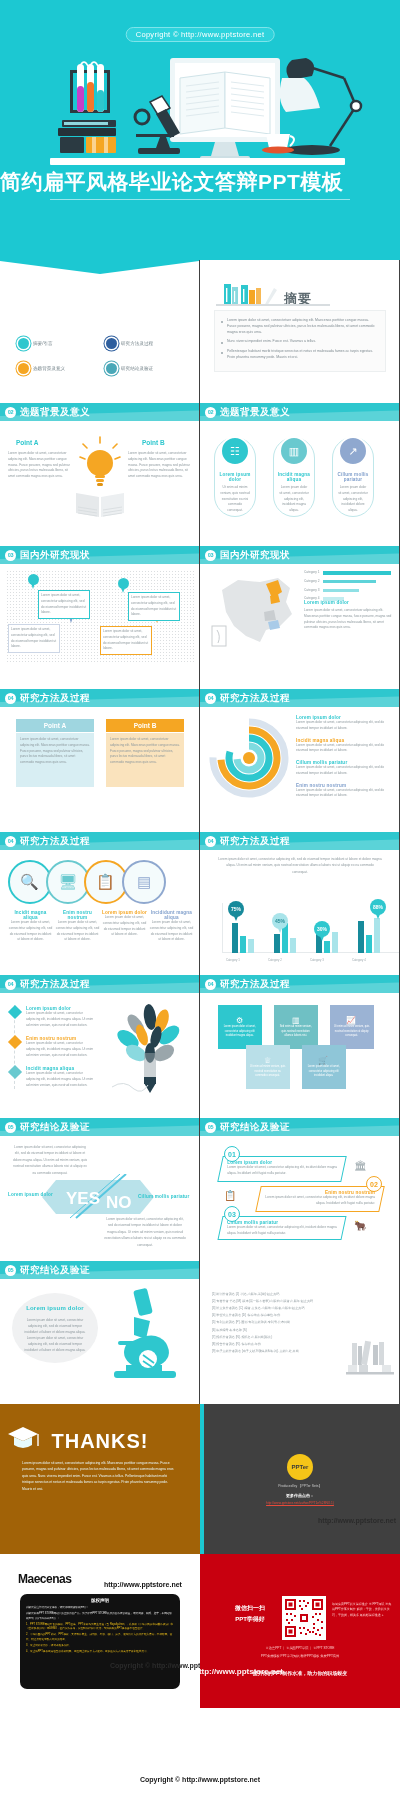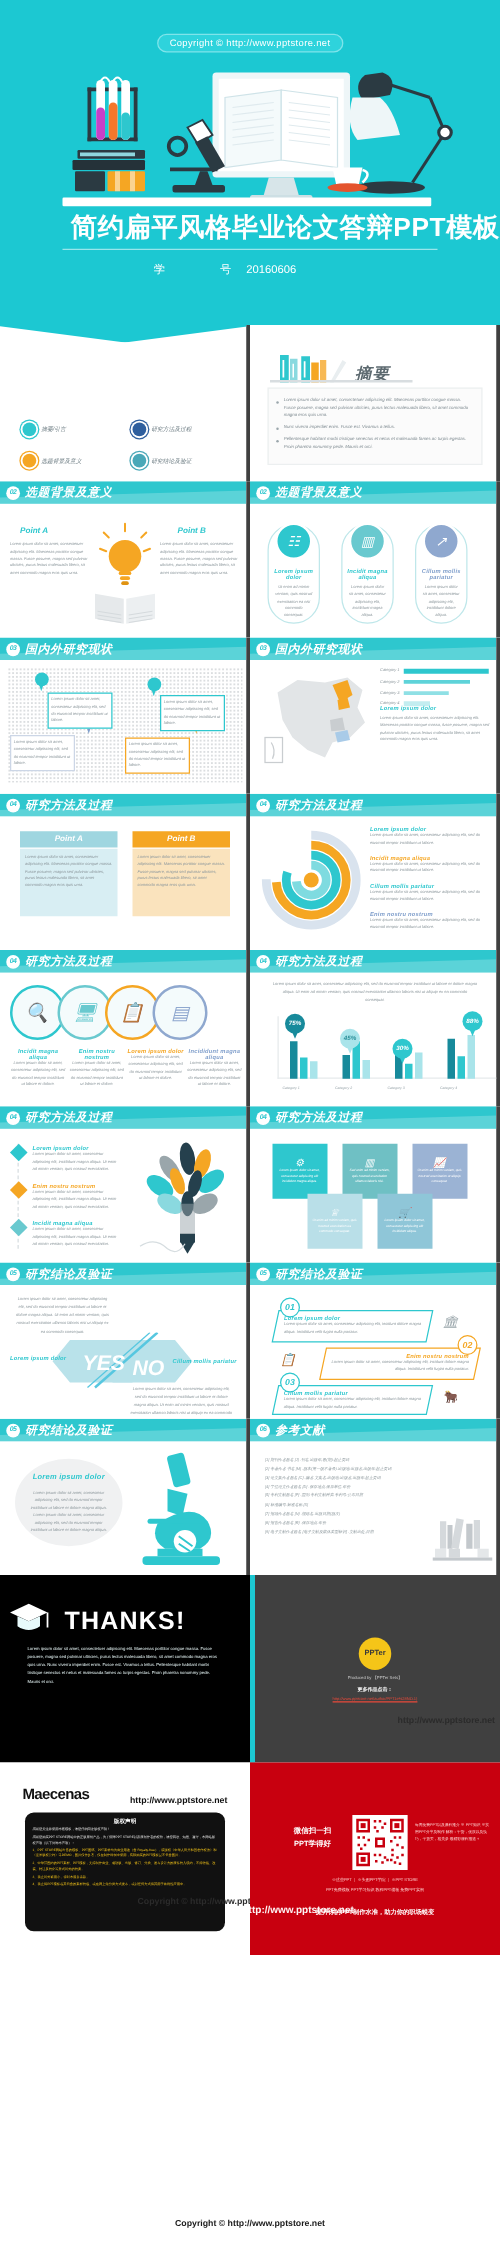--- a/index.html
+++ b/index.html
@@ -7,33 +7,33 @@
     width: 400px; height: 1799px;
     background: #ffffff;
     font-family: "Liberation Sans", sans-serif;
     overflow: hidden;
     position: relative;
   }
   .sheet { width: 400px; position: relative; }
 
   
   .row { display: flex; width: 400px; }
-  .slide { width: 200px; height: 125px; position: relative; overflow: hidden; background: #fff; border-right: 3px solid #404040; font-style: italic; }
+  .slide { width: 200px; height: 143px; position: relative; overflow: hidden; background: #fff; border-right: 1px solid #404040; }
 
   
   .cover { width: 400px; height: 260px; background: #1cc8d2; position: relative; overflow: hidden; }
   .copyright-pill {
     position: absolute; top: 27px; left: 50%; transform: translateX(-50%);
     background: #2ed3dc; border: 1px solid #7fe4ea; border-radius: 9px;
     color: #fff; font-size: 7.5px; letter-spacing: .3px; padding: 2px 9px; white-space: nowrap;
   }
   .cover-art { position: absolute; left: 0; top: 42px; width: 400px; height: 125px; }
   .desk { position: absolute; left: 50px; top: 158px; width: 295px; height: 7px; background: #fff; border-radius: 1px;}
   .cover-title {
-    position: absolute; top: 168px; left: 0; width: 400px; text-align: right;
+    position: absolute; top: 168px; left: 0; width: 400px; text-align: left;
     color: #fff; font-size: 21px; font-weight: bold; letter-spacing: .5px;
   }
   .cover-rule { position: absolute; top: 199px; left: 50px; width: 300px; height: 1px; background: rgba(255,255,255,.55); }
   .cover-meta { position: absolute; top: 207px; left: 0; width: 400px; }
   .meta-line { display: flex; justify-content: center; font-size: 9px; color: #fff; line-height: 16px; }
   .meta-k { width: 62px; text-align: justify; text-align-last: justify; margin-right: 12px; }
   .meta-v { width: 80px; text-align: left; }
 
   
   .hdr { position: absolute; left: 0; top: 0; width: 100%; height: 18px; background: #2ec7ce; overflow: hidden; }
@@ -109,21 +109,21 @@
   
   .proc { position:absolute; left:8px; top:28px; display:flex; align-items:center; }
   .pc { width:44px;height:44px;border-radius:50%;border:2.5px solid; display:flex;align-items:center;justify-content:center;
     font-size:15px; background:#f4fbfc; margin-left:-6px;}
 
   
   .dia { width:44px; height:44px; transform: rotate(45deg); display:flex;align-items:center;justify-content:center; }
   .dia > div { transform: rotate(-45deg); width:36px; text-align:center; }
 
   
-  .thanks { width:200px;height:150px;background:#000000;position:relative;overflow:hidden;}
+  .thanks { width:200px;height:150px;background:#a16207;position:relative;overflow:hidden;}
   .thanks h1 { position:absolute; left:0; top:26px; width:200px; text-align:center; color:#fff;
     font-size:20px; font-weight:bold; letter-spacing:1px; }
   .thanks p { position:absolute; left:22px; top:56px; width:156px; font-size:3.4px; line-height:1.9; color:#eafafb;}
   .dark { width:200px;height:150px;background:#404040;position:relative;overflow:hidden;}
   .dark-stripe{position:absolute;left:0;top:0;width:4px;height:150px;background:#1cc8d2;}
   .badge { position:absolute; left:50%; top:50px; transform:translateX(-50%); width:26px;height:26px;border-radius:50%;
      background:#f5c518; display:flex;align-items:center;justify-content:center;font-size:6px;font-weight:bold;color:#3a3a3a;}
   .dark-t1{position:absolute;left:0;top:80px;width:200px;text-align:center;font-size:3.4px;color:#c9c9c9;}
   .dark-t2{position:absolute;left:0;top:89px;width:200px;text-align:center;font-size:4px;color:#fff;font-weight:bold;}
   .dark-link{position:absolute;left:0;top:97px;width:200px;text-align:center;font-size:3.2px;color:#e8493a;text-decoration:underline;}
@@ -223,24 +223,20 @@
 
       <path d="M266 92 l24 0 l-3 14 l-18 0 z" fill="#fff"></path>
       <path d="M290 94 q8 2 0 10" fill="none" stroke="#fff" stroke-width="2"></path>
       <ellipse cx="278" cy="108" rx="16" ry="3.5" fill="#e4542e"></ellipse>
     </svg>
 
     <div class="desk"></div>
     <div class="cover-title">简约扁平风格毕业论文答辩PPT模板</div>
     <div class="cover-rule"></div>
     <div class="cover-meta">
-      <div class="meta-line">
-        <span class="meta-k">学号</span>
-        <span class="meta-v">20160606</span>
-      </div>
     </div>
   </div>
 
   <div class="row">
 
     <div class="slide">
       <div class="toc-chev-in" style="top:0;height:47px;"></div>
       <div class="toc-label">CONTENTS</div>
       <div class="toc-title">目录</div>
       <div class="toc-grid">
@@ -720,24 +716,20 @@
           <circle cx="44" cy="72" r="9" fill="#fff"></circle>
         </g>
         <g stroke="#2ec7ce" stroke-width="1.6">
           <line x1="39" y1="68" x2="50" y2="76"></line>
             <line x1="39" y1="74" x2="48" y2="80"></line>
         </g>
       </svg>
     </div>
 
     <div class="slide">
-      <div class="hdr">
-        <span class="hdr-ico">06</span>
-        <span class="hdr-t">参考文献</span>
-      </div>
       <div style="position:absolute;left:12px;top:30px;width:178px">
         <div class="tiny" style="font-size:3.1px;line-height:2.3">[1] 期刊作者题名 [J] .刊名,出版年,卷(期):起止页码</div>
         <div class="tiny" style="font-size:3.1px;line-height:2.3">[2] 专著作者 书名 [M] .版本(第一版不著录).出版地:出版者,出版年:起止页码</div>
         <div class="tiny" style="font-size:3.1px;line-height:2.3">[3] 论文集作者题名 [C] .编者.文集名.出版地:出版者,出版年:起止页码</div>
         <div class="tiny" style="font-size:3.1px;line-height:2.3">[4] 学位论文作者题名 [D] .保存地点.保存单位.年份</div>
         <div class="tiny" style="font-size:3.1px;line-height:2.3">[5] 专利文献题名 [P] .国别.专利文献种类.专利号.公布日期</div>
         <div class="tiny" style="font-size:3.1px;line-height:2.3">[6] 标准编号.标准名称 [S]</div>
         <div class="tiny" style="font-size:3.1px;line-height:2.3">[7] 报纸作者题名 [N] .报纸名.出版日期(版次)</div>
         <div class="tiny" style="font-size:3.1px;line-height:2.3">[8] 报告作者题名 [R] .保存地点.年份</div>
         <div class="tiny" style="font-size:3.1px;line-height:2.3">[9] 电子文献作者题名 [电子文献及载体类型标识] .文献出处,日期</div>

